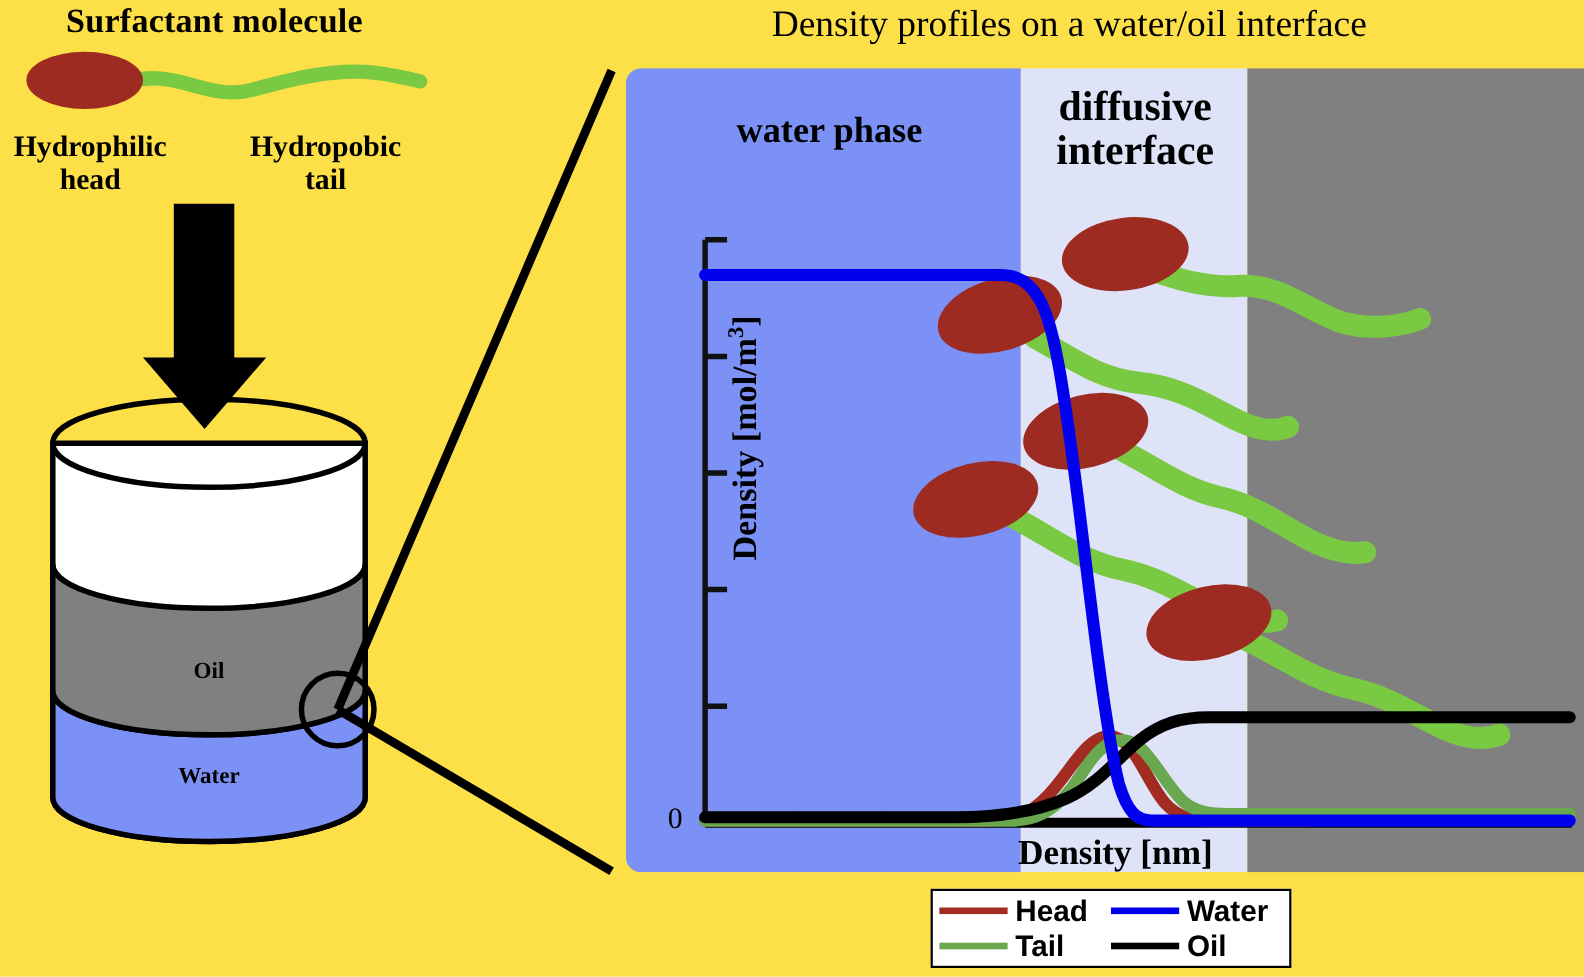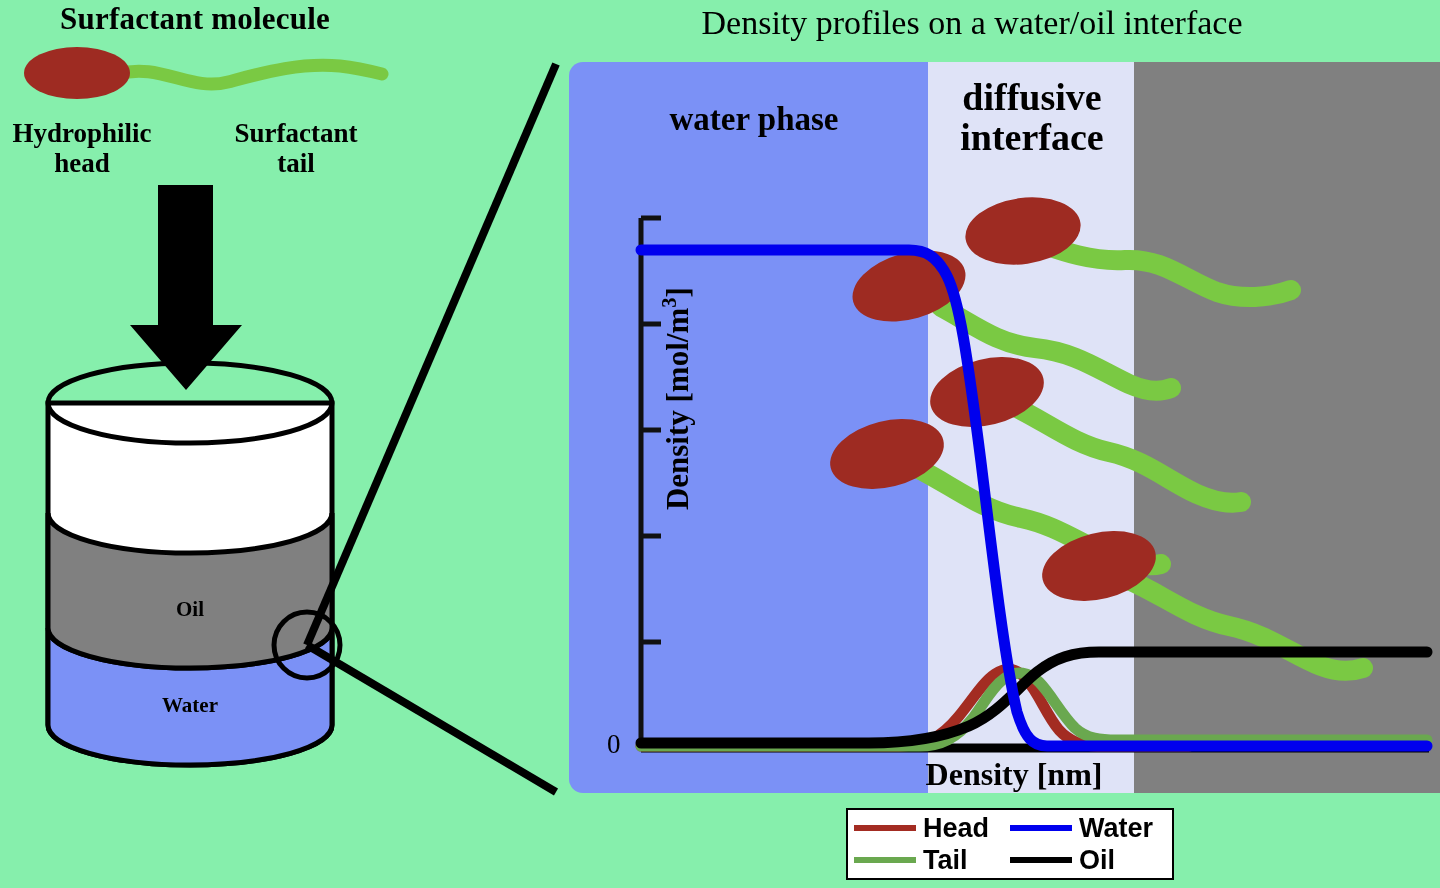--- a/index.html
+++ b/index.html
@@ -4,21 +4,21 @@
 <style>
   html, body {
     margin: 0;
     padding: 0;
     background: #ffffff;
   }
   #root {
     position: relative;
     width: 1440px;
     height: 888px;
-    background: #86efac;
+    background: #fde047;
     overflow: hidden;
     font-family: "Liberation Serif", "DejaVu Serif", serif;
   }
 
   
   .lbl {
     position: absolute;
     color: #000000;
     font-weight: bold;
     text-align: center;
@@ -171,21 +171,21 @@
 
   <div class="lbl" id="surfactant-title">Surfactant molecule</div>
 
   <svg id="molecule-svg" style="position:absolute;left:0px;top:44px;width:400px;height:72px;" viewBox="0 0 400 72">
     <path d="M 118 30 C 160 18, 190 48, 228 38 C 262 29, 300 18, 340 22 C 358 24, 370 27, 382 30" fill="none" stroke="#7ac943" stroke-width="13" stroke-linecap="round"></path>
     <ellipse cx="77" cy="29" rx="53" ry="26" fill="#9e2b22"></ellipse>
   </svg>
 
   <div class="lbl" id="head-label">Hydrophilic
 head</div>
-  <div class="lbl" id="tail-label">Surfactant
+  <div class="lbl" id="tail-label">Hydropobic
 tail</div>
 
   <svg id="beaker-svg" style="position:absolute;left:20px;top:185px;width:380px;height:590px;" viewBox="0 0 380 590">
 
     <polygon points="138,0 193,0 193,140 222,140 166,205 110,140 138,140" fill="#000000"></polygon>
 
     <path d="M 28 218 L 28 540 A 142 40 0 0 0 312 540 L 312 218 Z" fill="#ffffff" stroke="#000000" stroke-width="5"></path>
 
     <path d="M 28 443 L 28 540 A 142 40 0 0 0 312 540 L 312 443 A 142 40 0 0 1 28 443 Z" fill="#7b91f6" stroke="#000000" stroke-width="5"></path>
 

